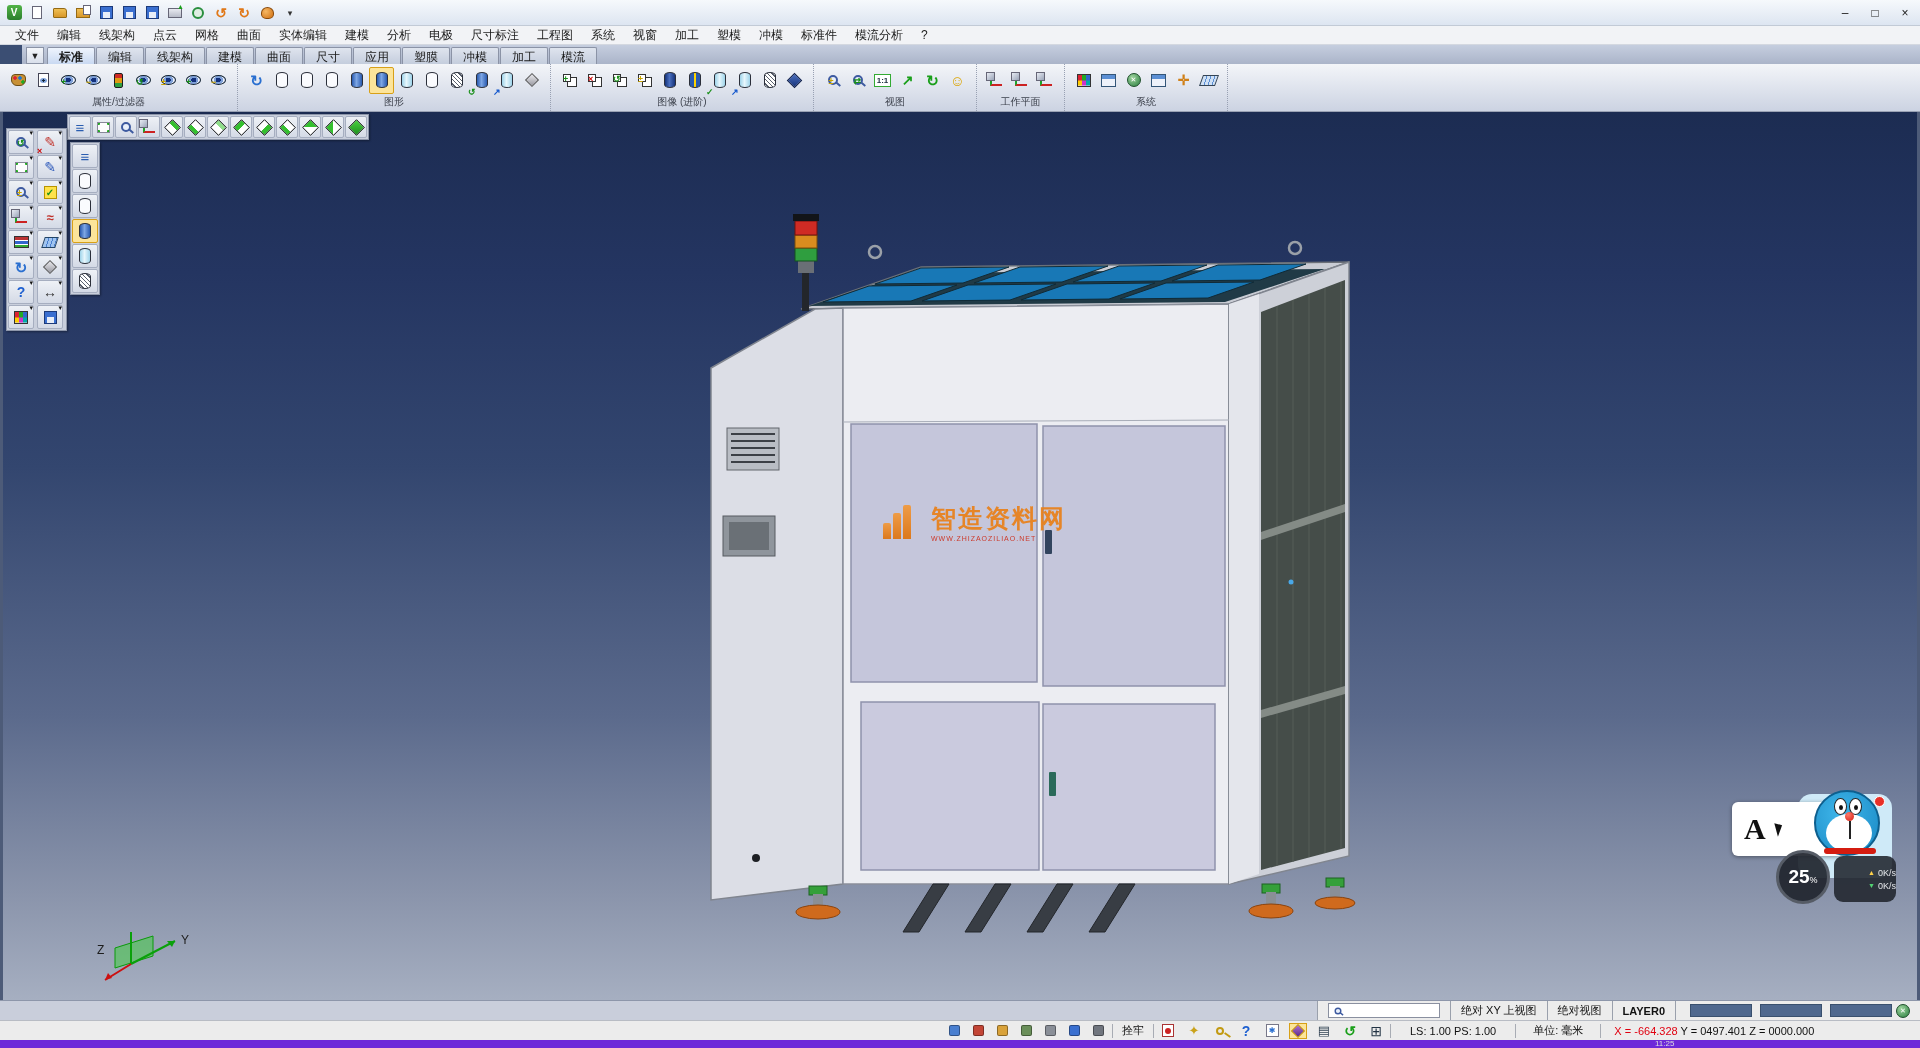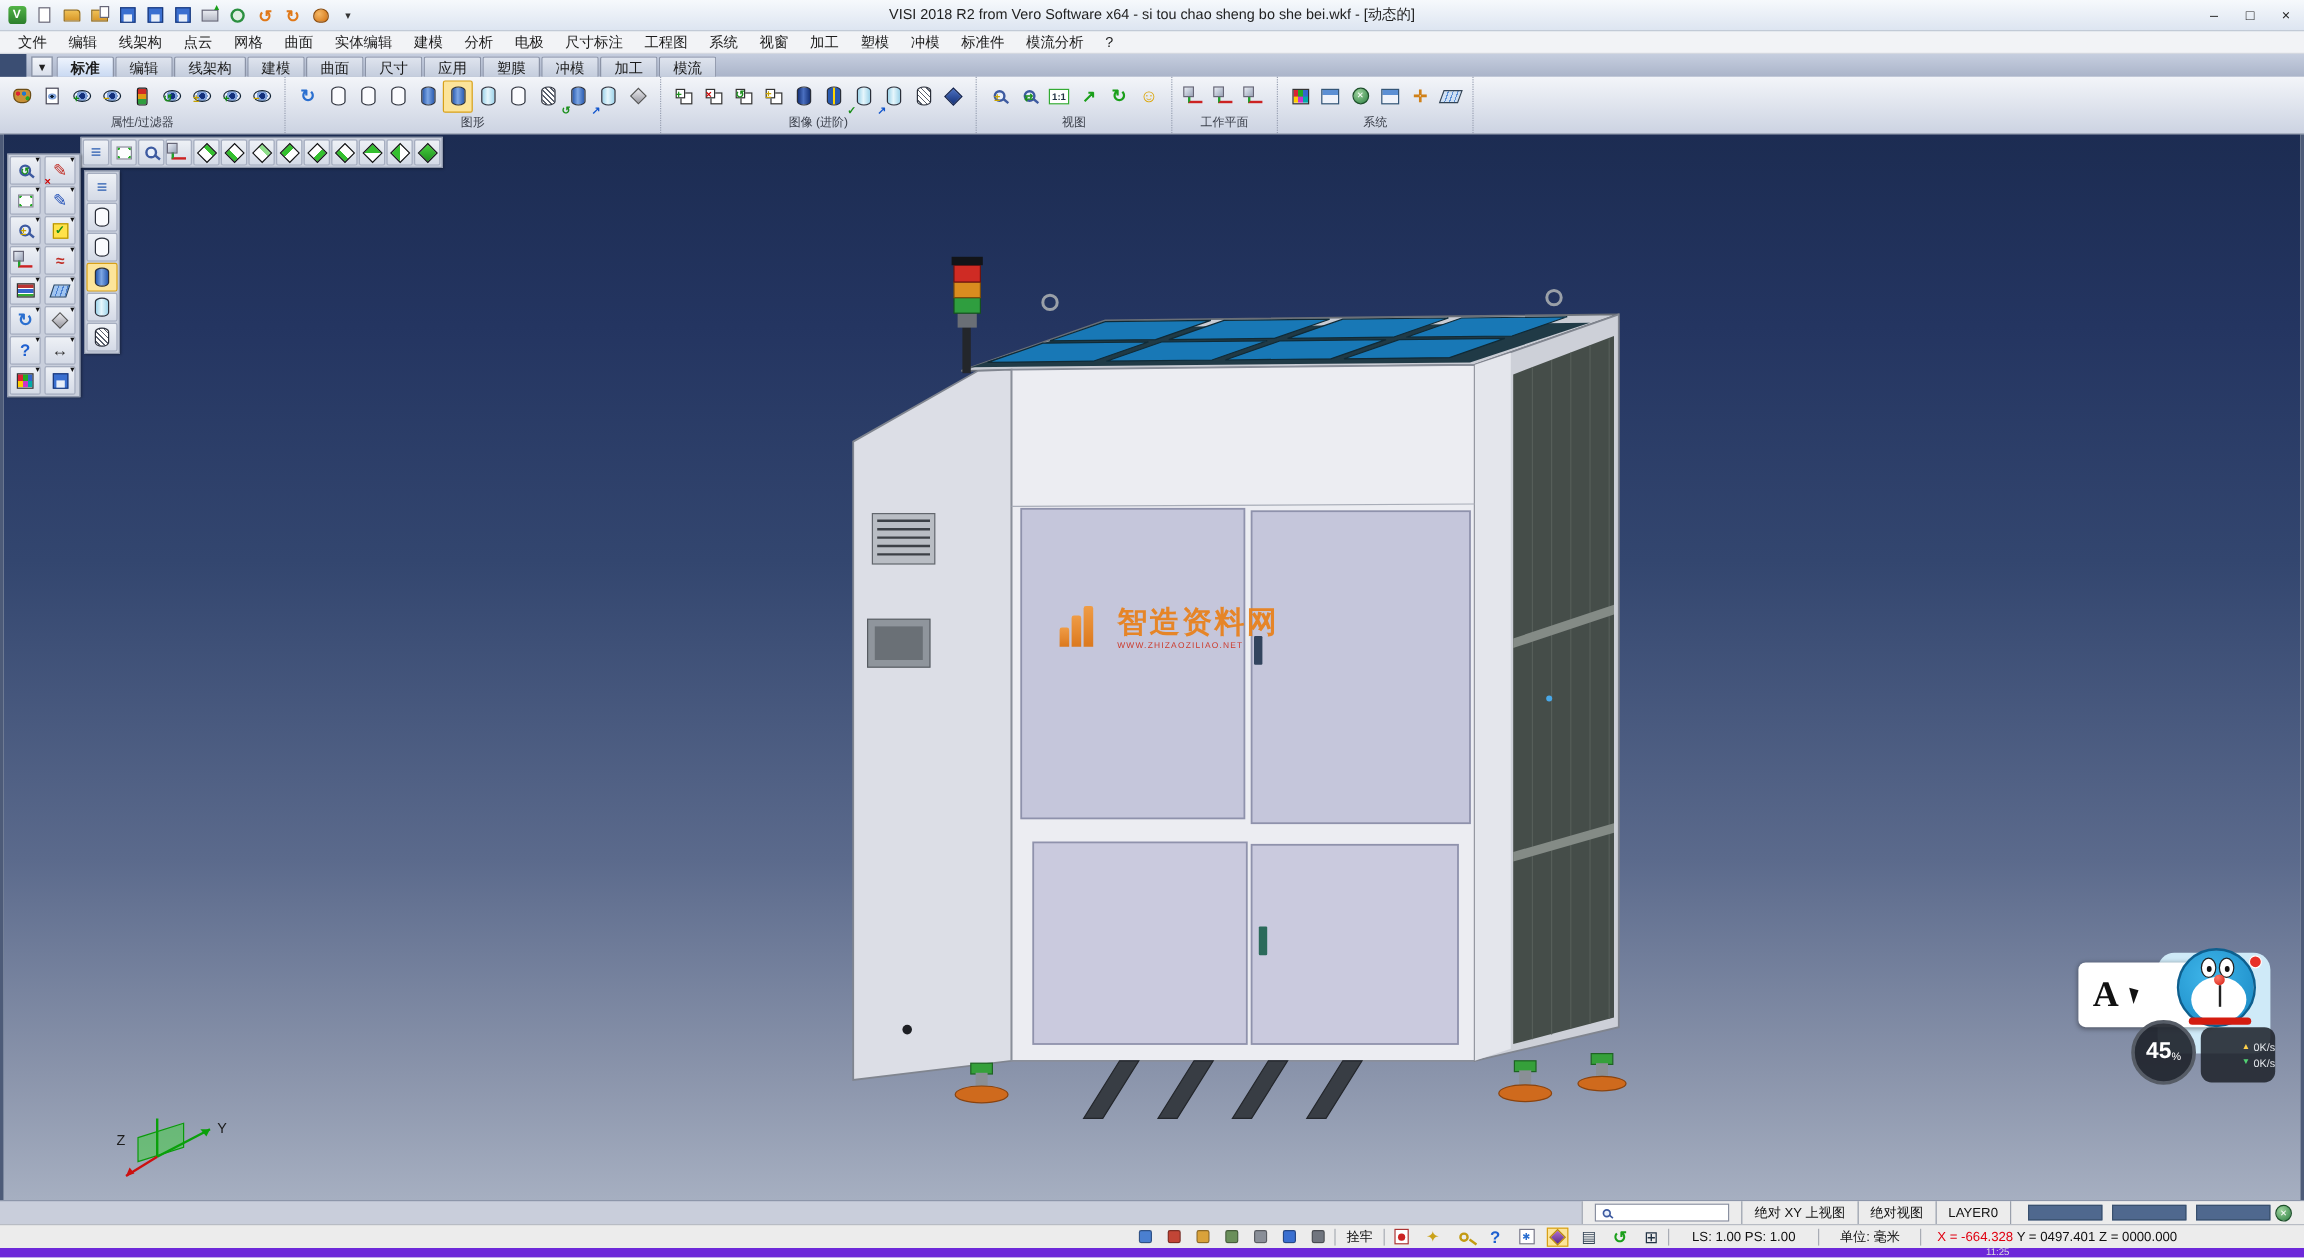--- a/index.html
+++ b/index.html
@@ -196,21 +196,21 @@
   .w-up::before { content:"▲"; color:#ffd24a; font-size:7px; }
   .w-down::before { content:"▼"; color:#52d273; font-size:7px; }
 
   
   #status1 { height:20px; background:#c9cedb; border-top:1px solid #8d96aa; display:flex; align-items:center; justify-content:flex-end; }
   #status1 .cell { height:100%; display:flex; align-items:center; background:#ececec; border-left:1px solid #9aa0ac; padding:0 10px; font-size:11px; color:#111; }
   #search-box { width:112px; height:15px; background:#fff; border:1px solid #8a90a0; display:flex; align-items:center; gap:4px; padding:0 4px; }
   #search-box .zoomg { transform:scale(.7); }
   #search-input { border:none; outline:none; width:80px; font-size:10px; background:transparent; }
   .seg { width:62px; height:13px; background:#4f688e; border:1px solid #39506e; margin:0 4px; }
-  #layer-cell { font-weight:normal; }
+  #layer-cell { font-weight:bold; }
   #status2 { height:20px; background:#ececec; border-top:1px solid #b8bcc4; display:flex; align-items:center; font-size:11px; color:#111; }
   #status2 .sep { width:1px; height:14px; background:#a8acb4; margin:0 5px; }
   #status2 .s-ic { width:18px; height:16px; display:flex; align-items:center; justify-content:center; position:relative; }
   #status2 .s-ic.sel { background:#fce49a; border:1px solid #d8a017; }
   #pre-icons { display:flex; gap:6px; margin-left:945px; }
   #coords { color:#111; }
   #coord-x { color:#e00010; }
   #taskstrip { height:8px; background:#6d28d9; position:relative; }
   #task-time { position:absolute; left:1655px; top:-1px; color:#ddd; font-size:8px; }
 
@@ -255,21 +255,20 @@
       <span class="qa">
         <span class="qa-undo">↻</span>
       </span>
       <span class="qa">
         <span class="qa-fox"></span>
       </span>
       <span class="qa">
         <span class="qa-caret">▾</span>
       </span>
     </div>
-  <div id="title-text">VISI 2018 R2 from Vero Software x64 - si tou chao sheng bo she bei.wkf - [动态的]</div>
   <div id="win-controls">
     <div class="wc">–</div>
     <div class="wc">□</div>
     <div class="wc">×</div>
   </div>
 </div>
 
 <div id="menubar">
     <span class="mi">文件</span>
     <span class="mi">编辑</span>
@@ -730,21 +729,21 @@
     <div id="w-head">
       <div id="w-face"></div>
       <div class="w-eye" id="w-eye-l"></div>
       <div class="w-eye" id="w-eye-r"></div>
       <div id="w-nose"></div>
       <div id="w-mouth"></div>
       <div id="w-collar"></div>
     </div>
     <div id="w-dot"></div>
     <div id="w-circle">
-      <span id="w-pct">45</span>
+      <span id="w-pct">25</span>
       <span id="w-pct-sign">%</span>
     </div>
     <div id="w-pill">
       <span class="w-speed w-up">0K/s</span>
       <span class="w-speed w-down">0K/s</span>
     </div>
   </div>
 </div>
 
 <div id="status1">

